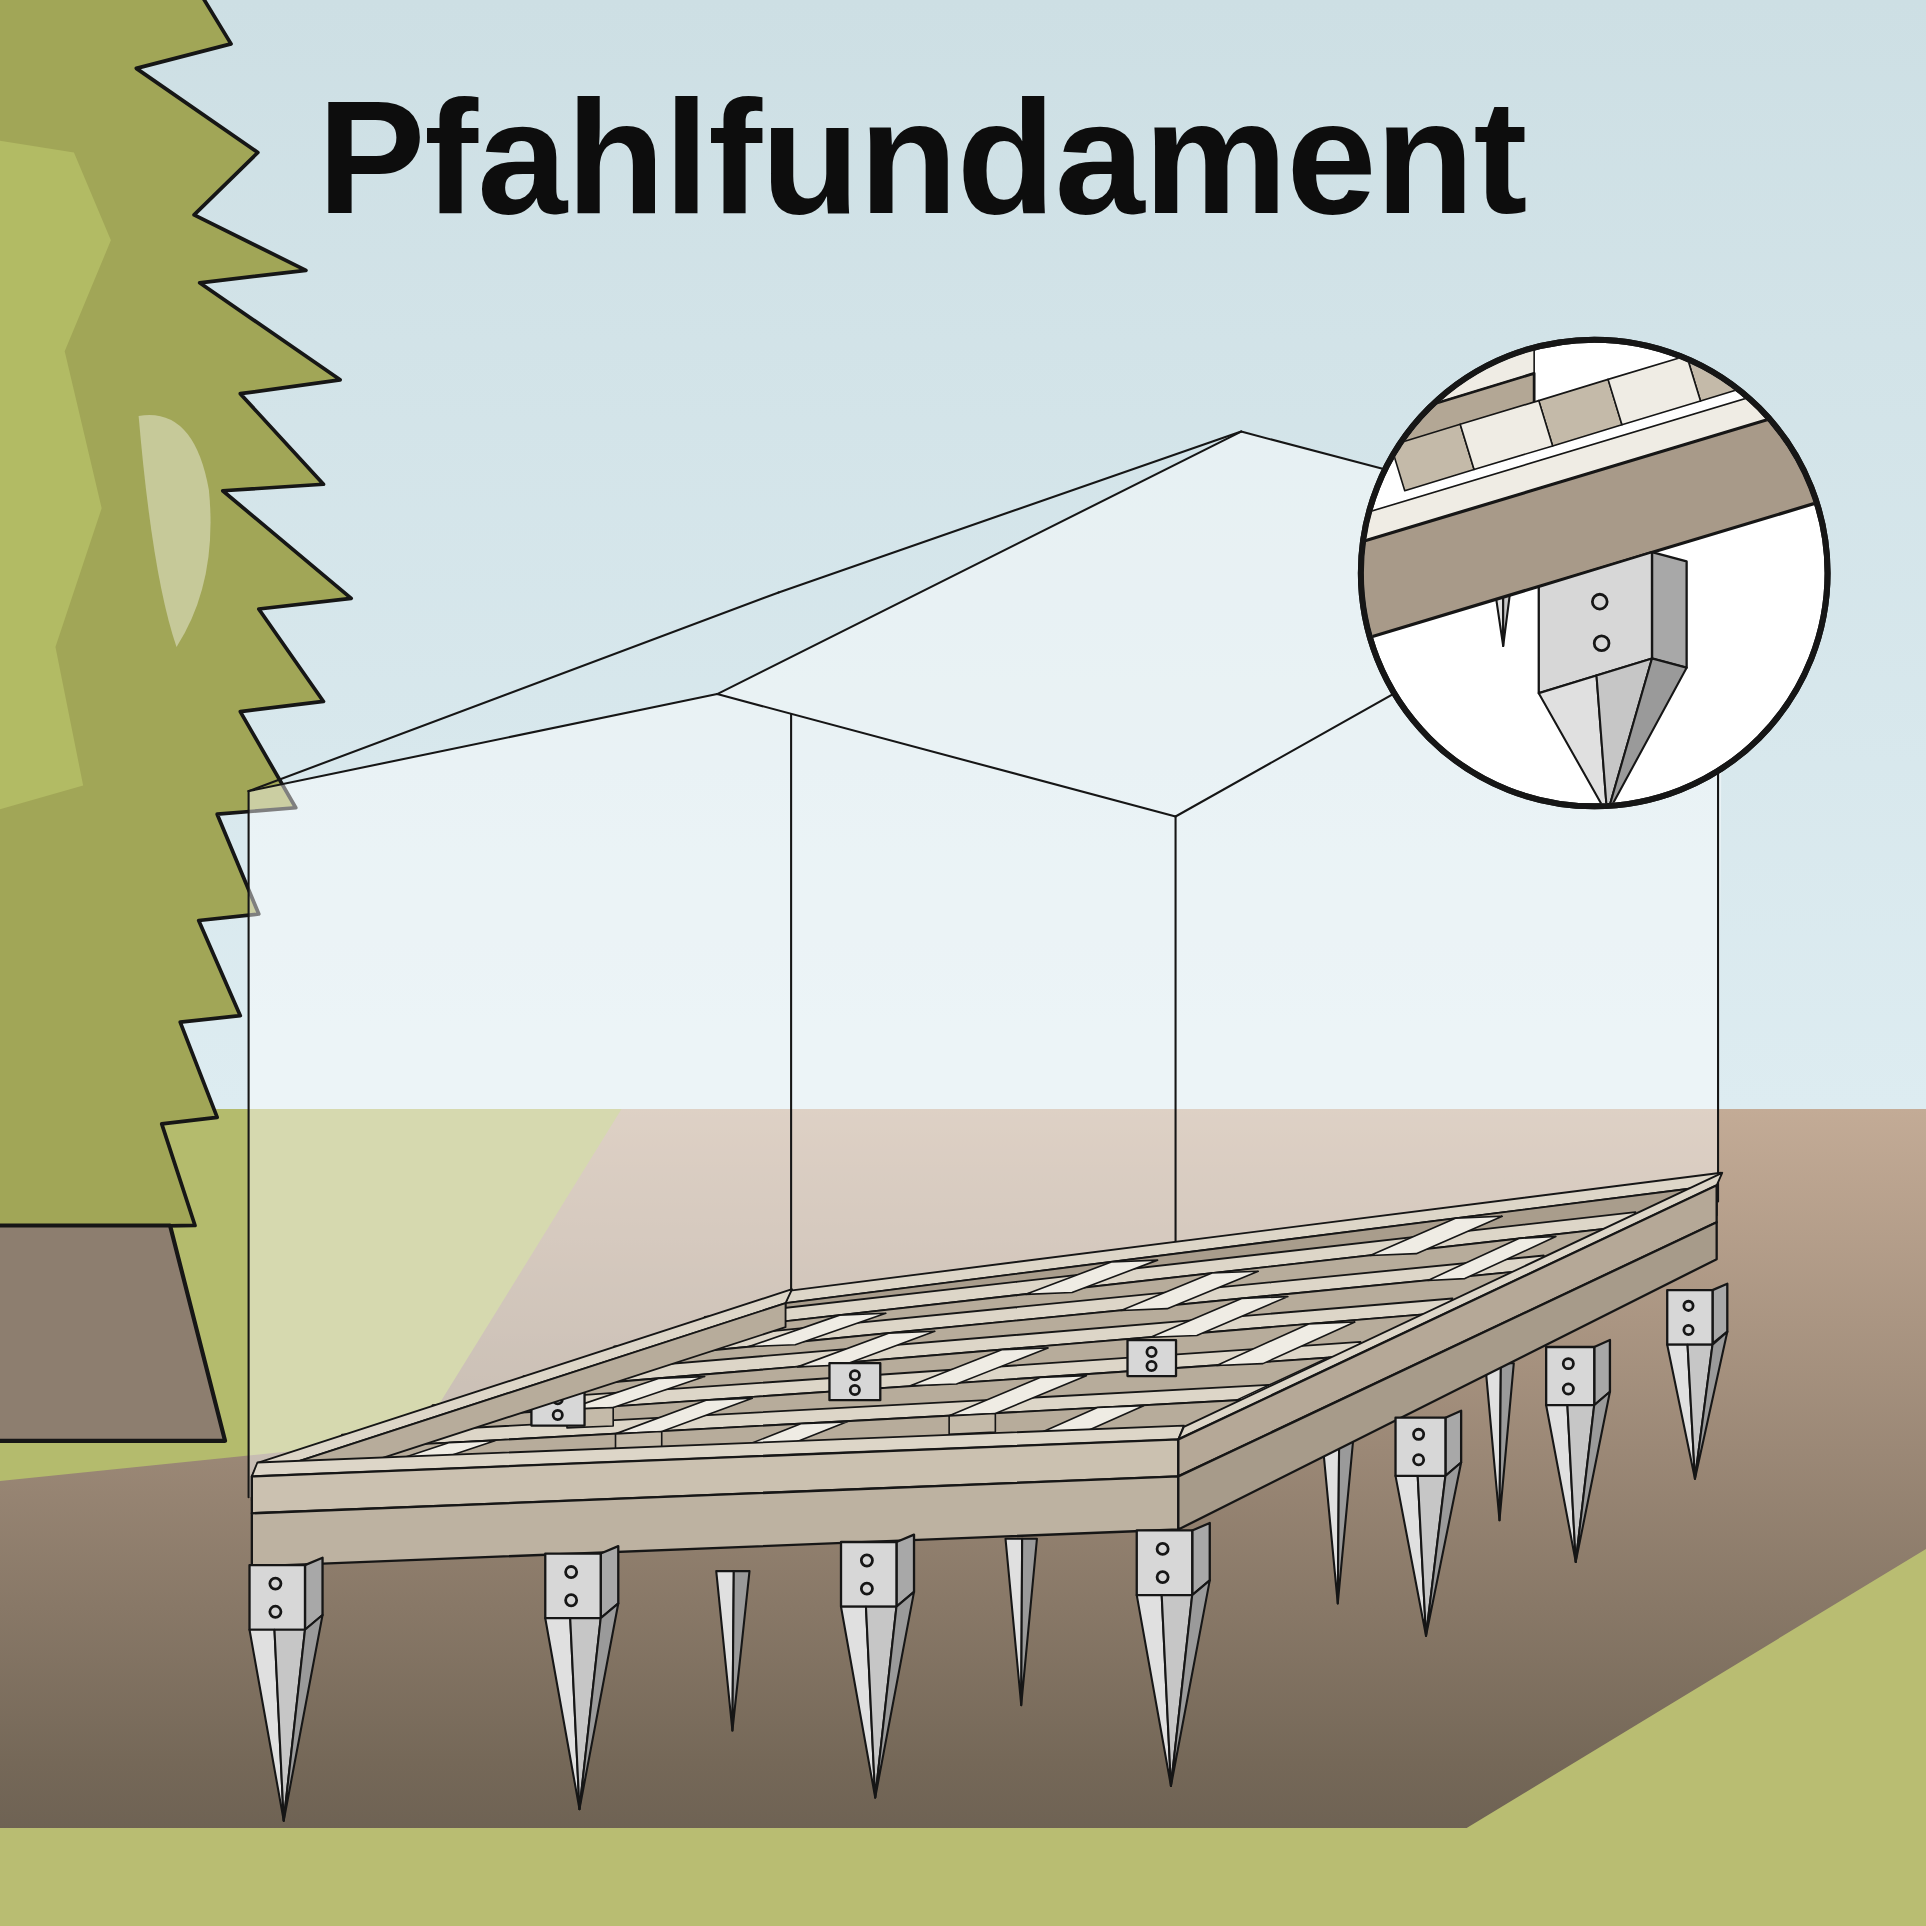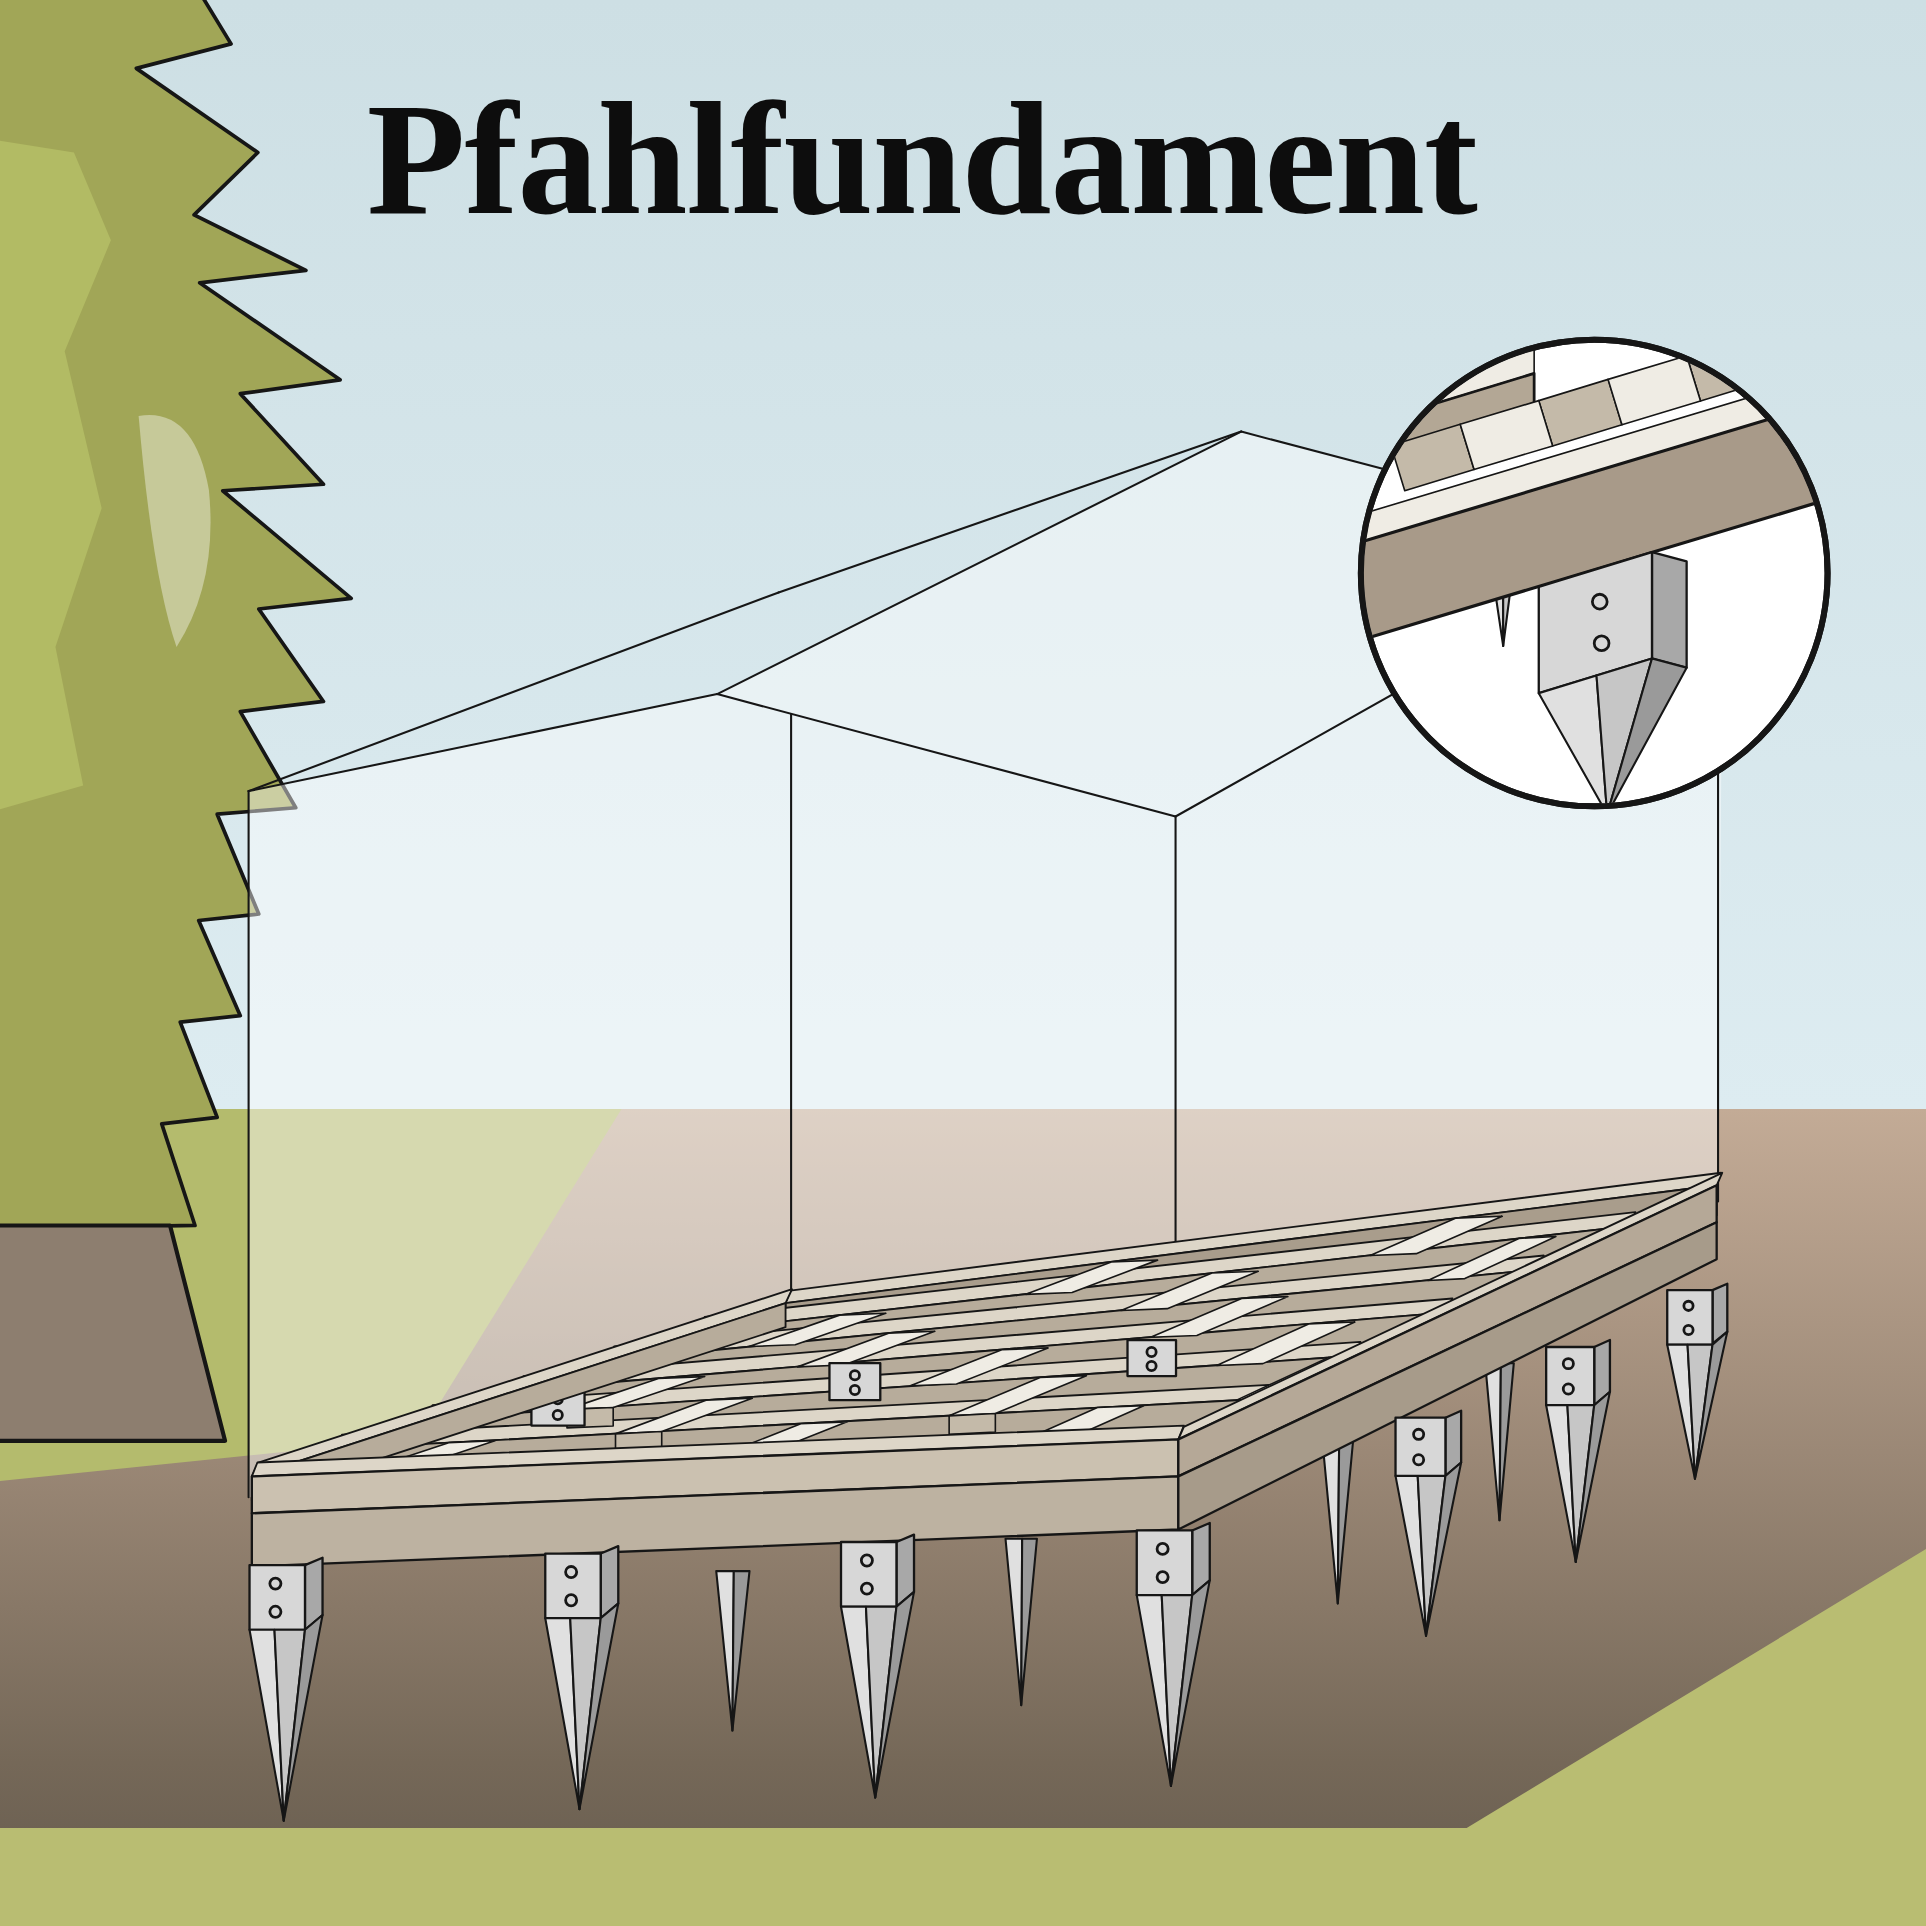--- a/index.html
+++ b/index.html
@@ -1,17 +1,17 @@
 <!DOCTYPE html>
 <html style="--sky_top: #cddfe4; --sky_horizon: #ddecf1; --ground_far: #c3ab96; --ground_mid: #9b8876; --ground_near: #756858; --ground_deep: #655a4d; --grass: #b4bb6d; --grass_bright: #b9bd72; --tree_dark: #a1a657; --tree_light: #b2bb64; --tree_highlight: #c6c999; --trunk: #8d7e6f; --ghost: #ffffff; --outline: #161616; --wood_top: #ddd6c8; --wood_face: #b7ac9b; --wood_face_dark: #a99d8c; --rim_light: #cbc1b0; --rim_dark: #bdb2a1; --rim_light_r: #b5a897; --rim_dark_r: #a79b8a; --block_top: #efece4; --block_face: #c4baa9; --dirt_interior: #b3a08c; --metal_face: #d7d7d7; --metal_side: #a8a8a8; --spike_light: #e0e0e0; --spike_mid: #c6c6c6; --spike_dark: #9a9a9a; --inset_bg: #ffffff; --beam: #a89a89; --beam2: #b3a795; --title_color: #0d0d0d;font-size:7.4px"><head>
 <meta charset="utf-8">
 <style>
   html,body{margin:0;padding:0;background:#fff;}
   .canvas{position:relative;width:1926px;height:1926px;overflow:hidden;
-          font-family:Liberation Serif, serif;}
+          font-family:Liberation Sans, sans-serif;}
   svg{display:block;}
   
   .sky-stop-1{stop-color:var(--sky_top)}
   .sky-stop-2{stop-color:var(--sky_horizon)}
   .gnd-stop-1{stop-color:var(--ground_far)}
   .gnd-stop-2{stop-color:var(--ground_mid)}
   .gnd-stop-3{stop-color:var(--ground_near)}
   .gnd-stop-4{stop-color:var(--ground_deep)}
   .grass-left{fill:var(--grass)}
   .grass-bottom{fill:var(--grass_bright)}

